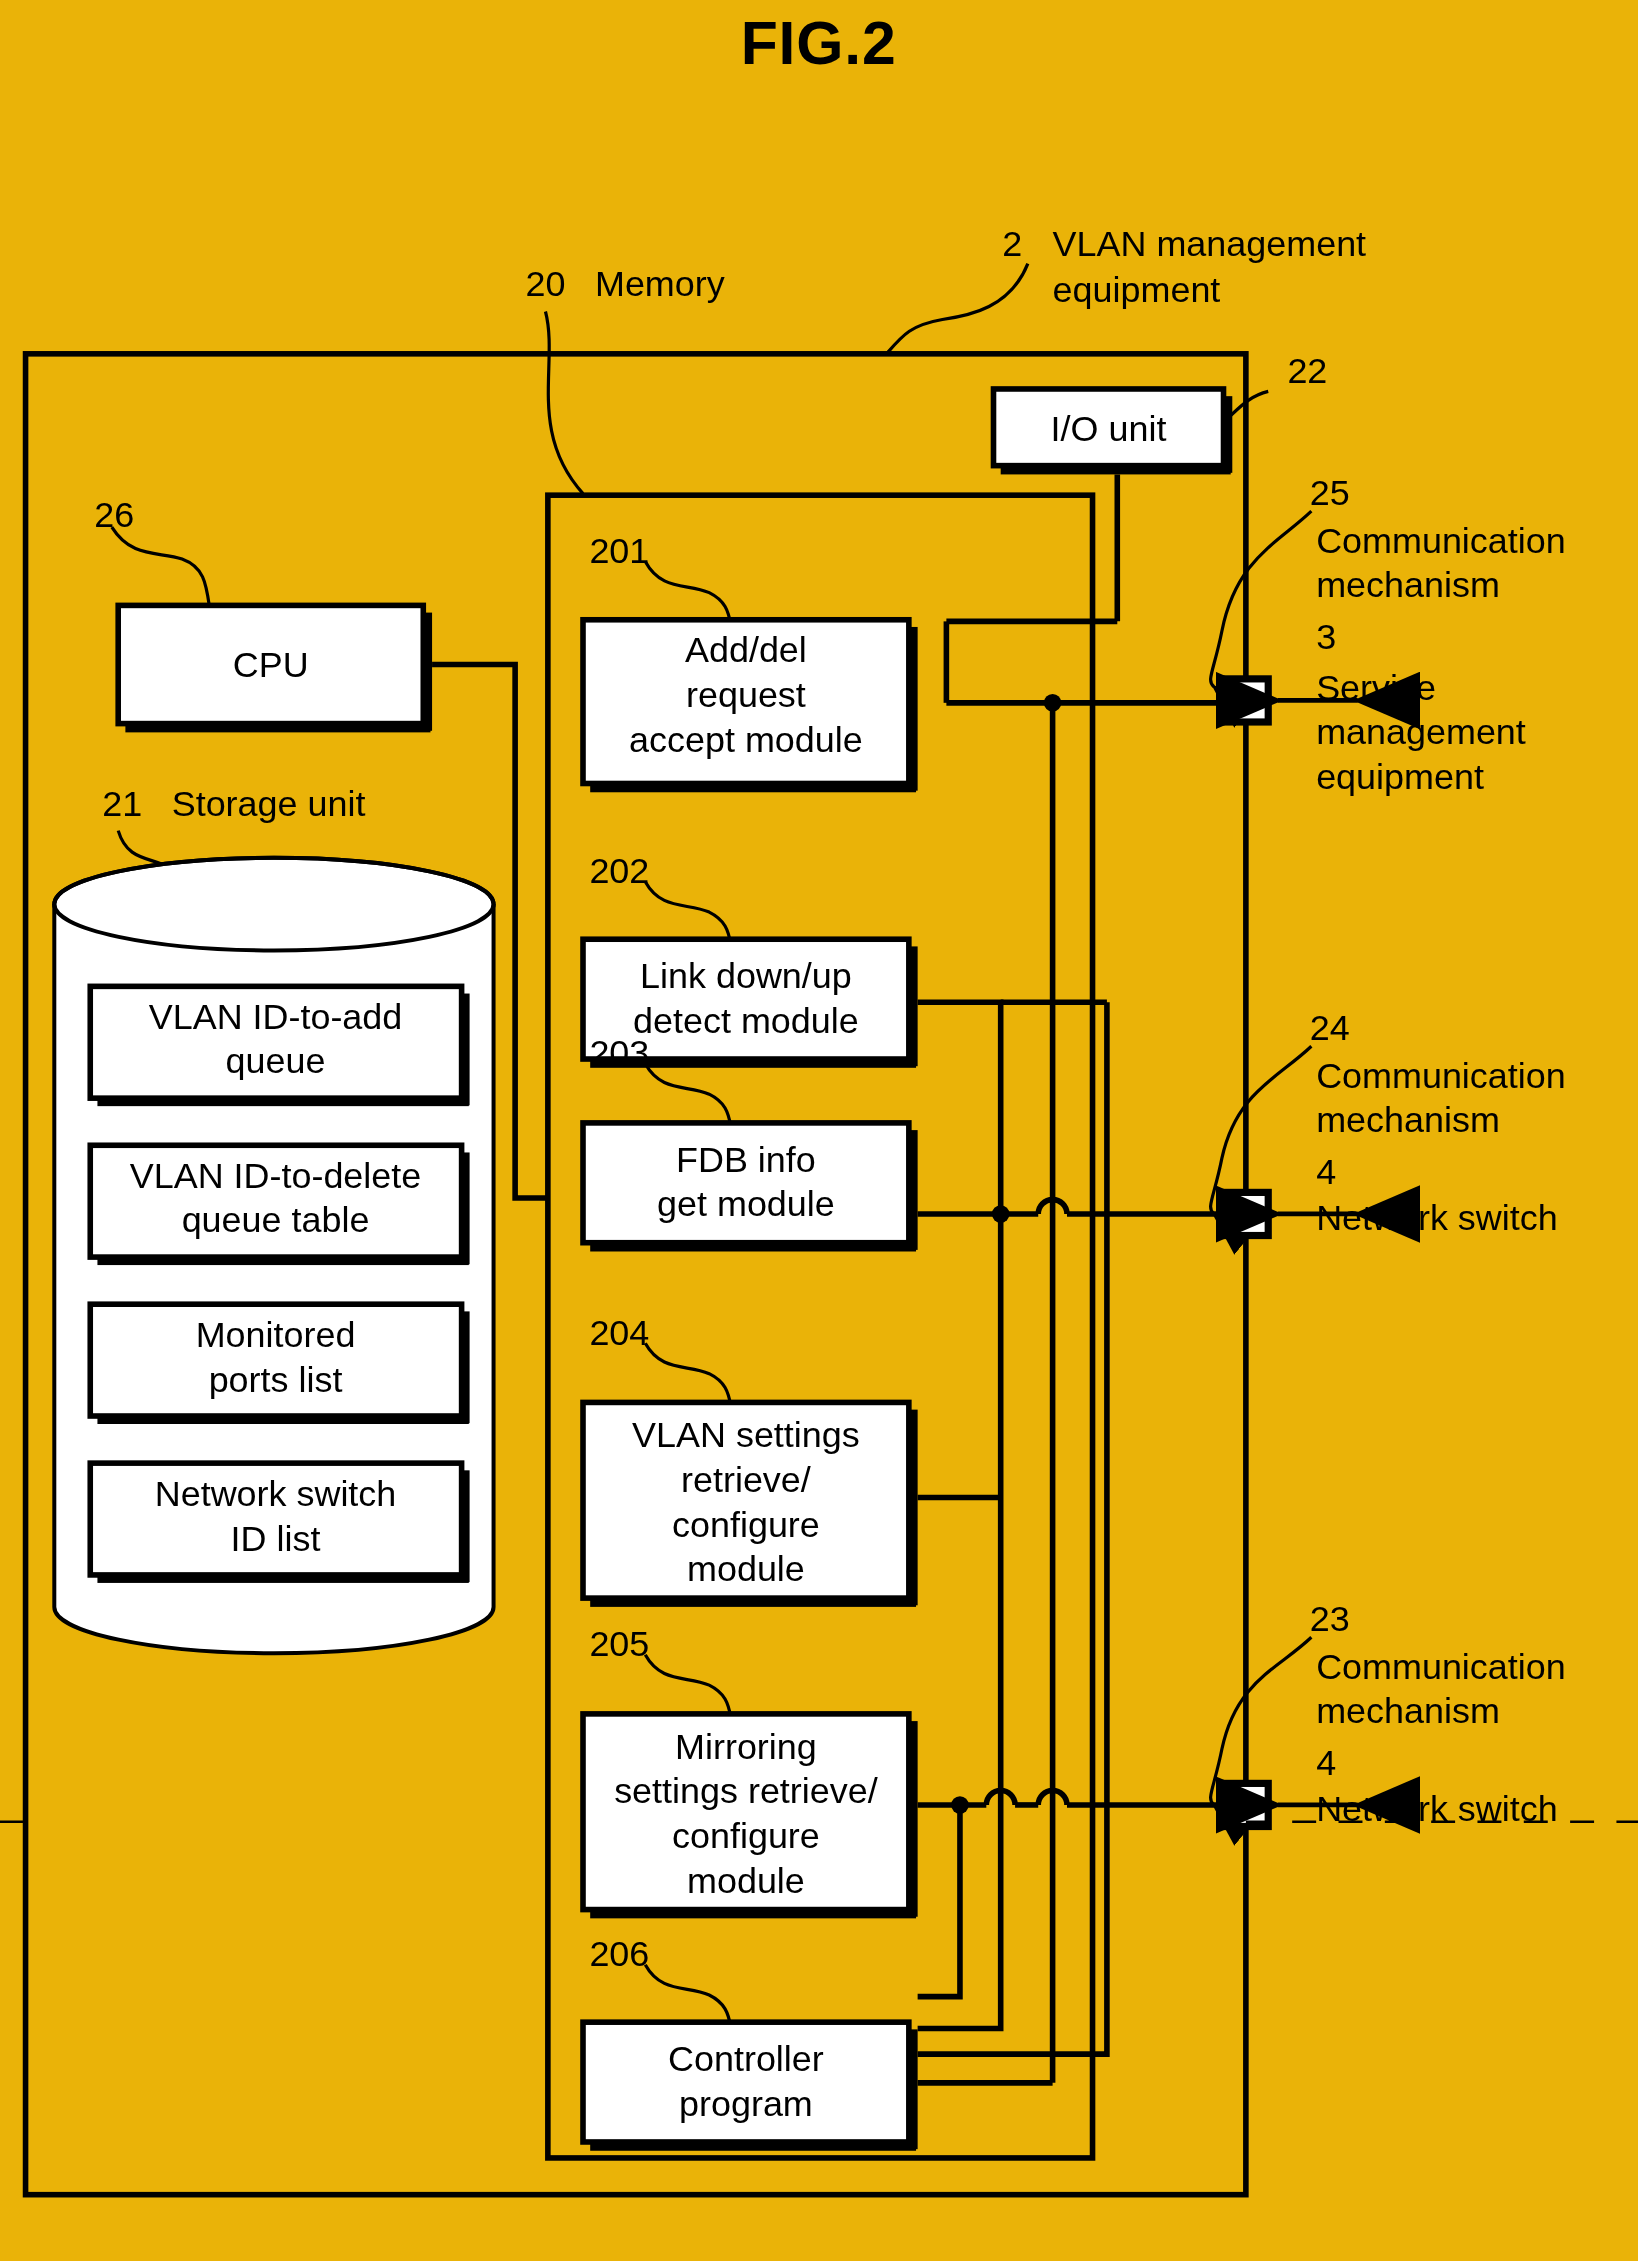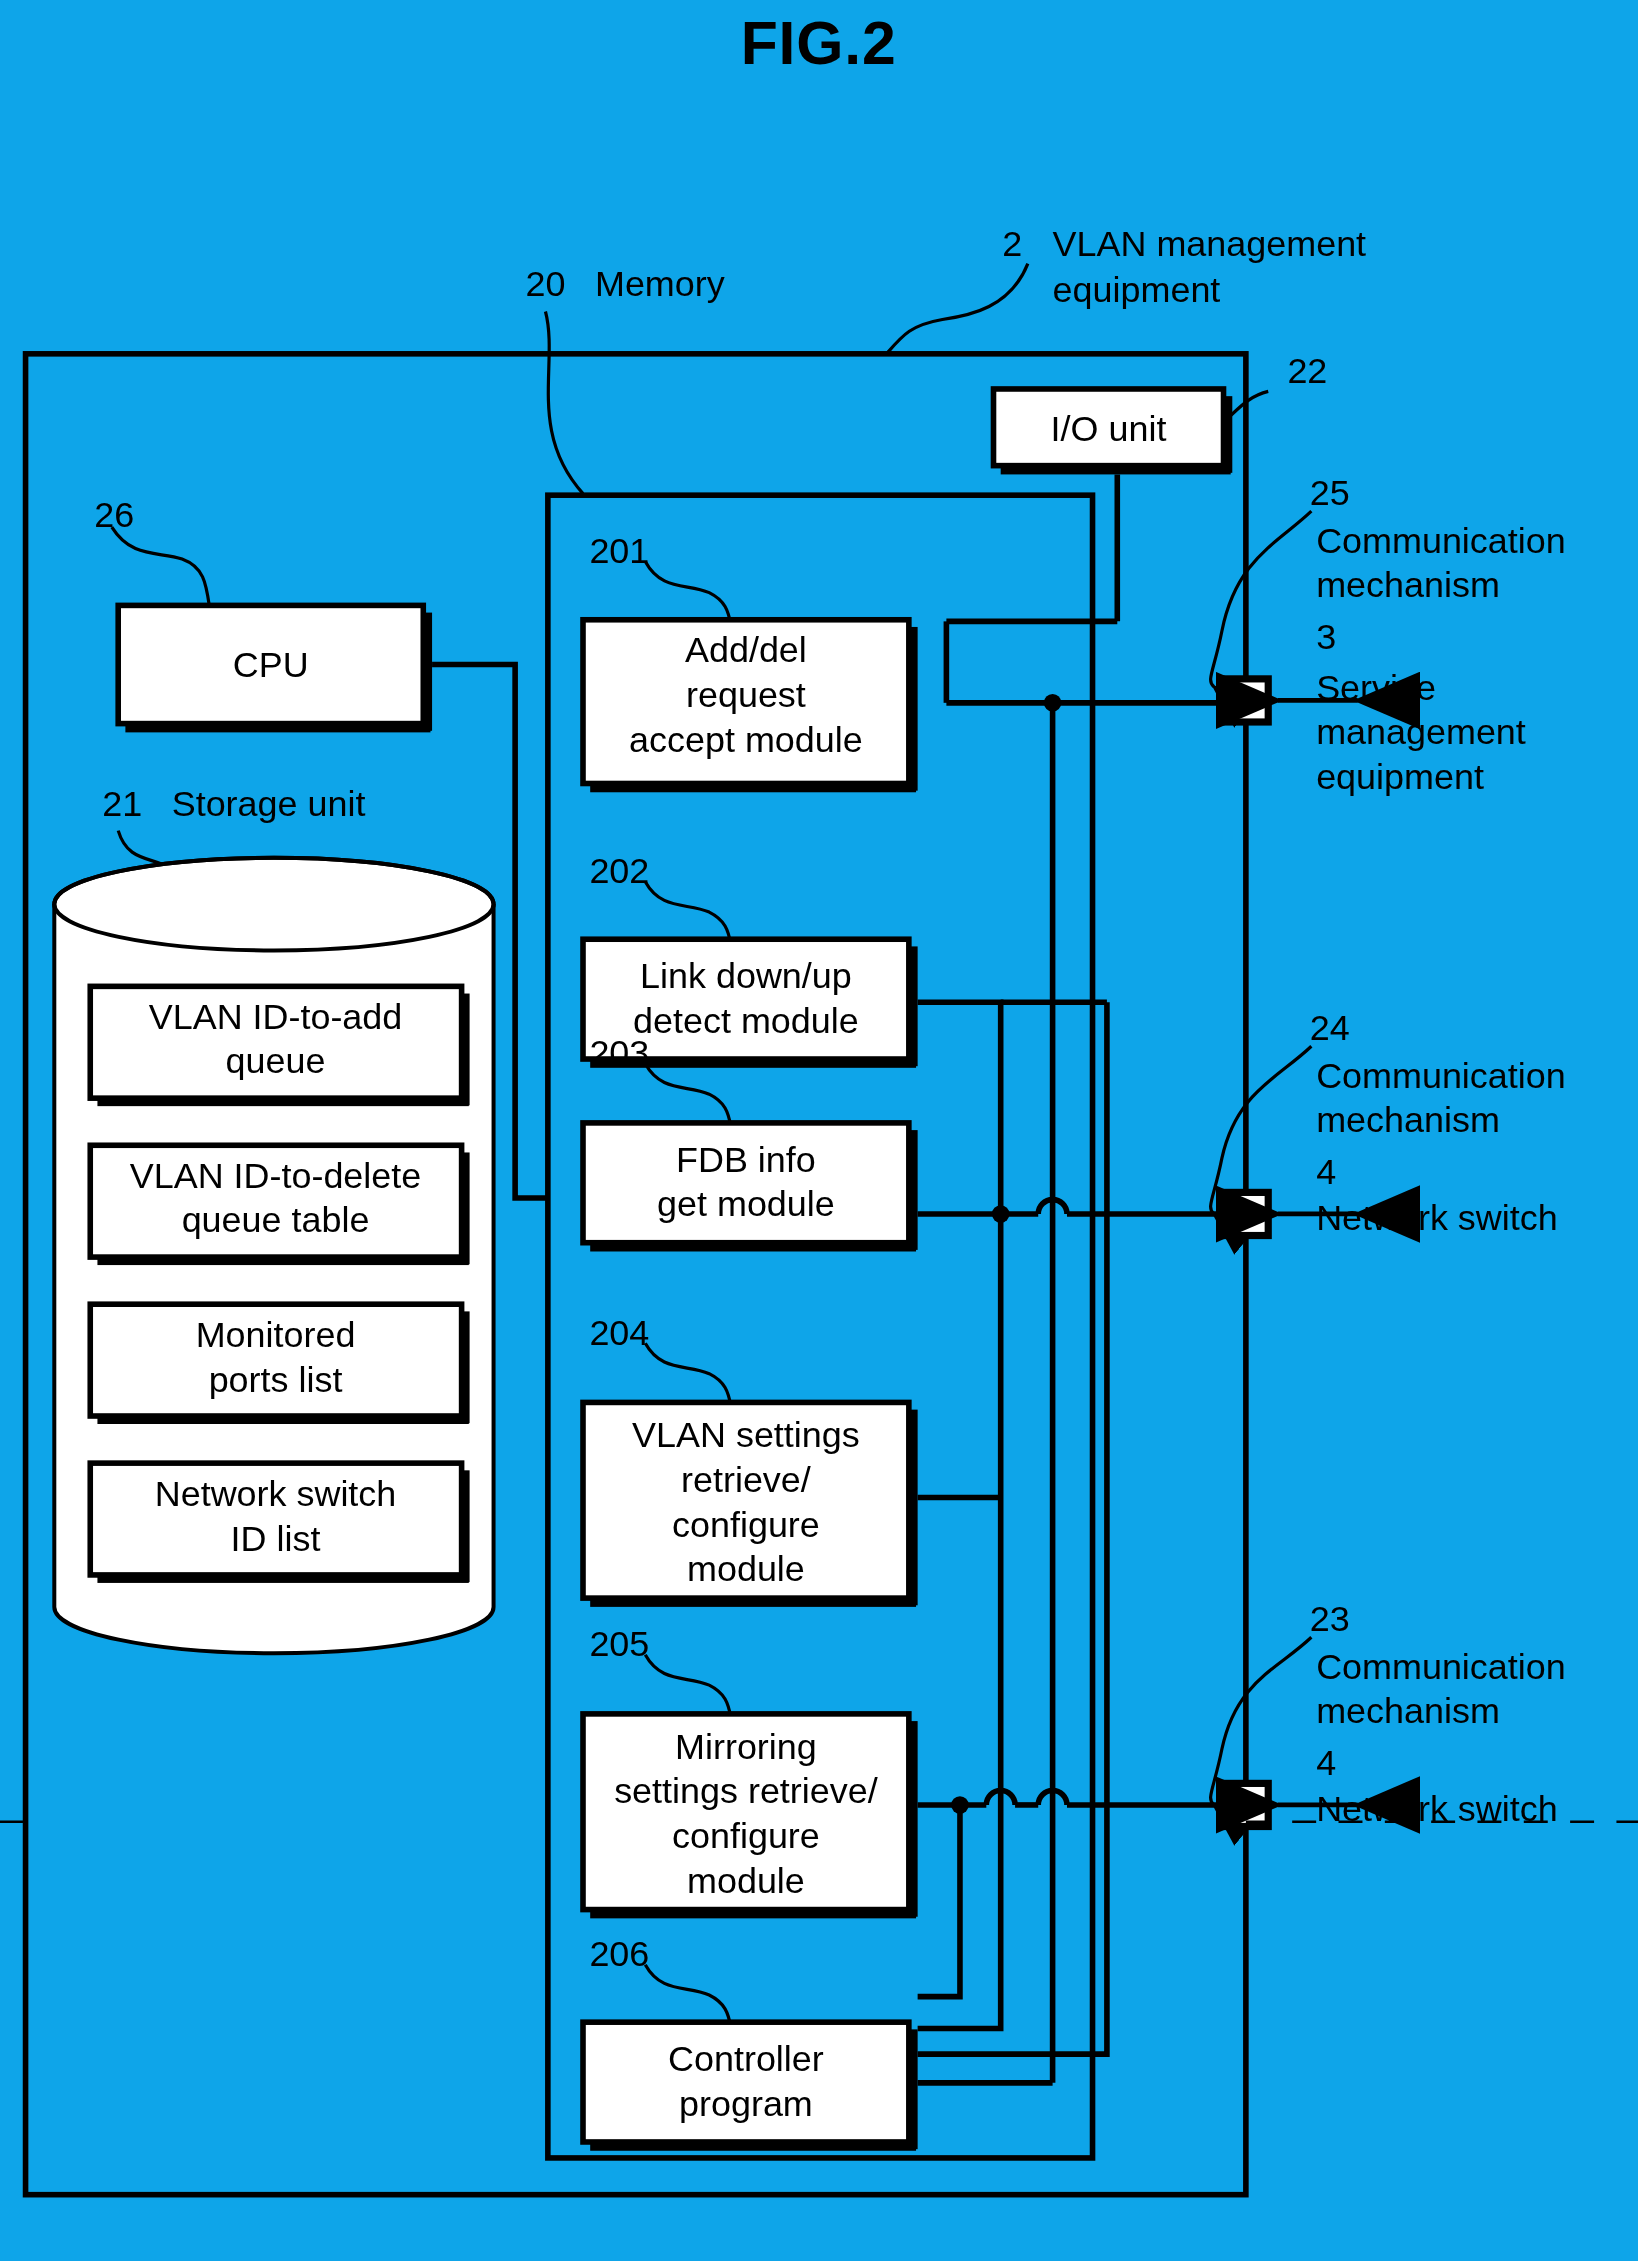--- a/index.html
+++ b/index.html
@@ -4,21 +4,21 @@
 <style>
   html, body {
     margin: 0;
     padding: 0;
     background: #ffffff;
   }
   #figure-root {
     position: relative;
     width: 1638px;
     height: 2261px;
-    background: #0ea5e9;
+    background: #eab308;
     font-family: "Liberation Sans", sans-serif;
     overflow: hidden;
   }
   svg#figure-svg {
     position: absolute;
     left: 0; top: 0;
     width: 1638px;
     height: 2261px;
   }
   

